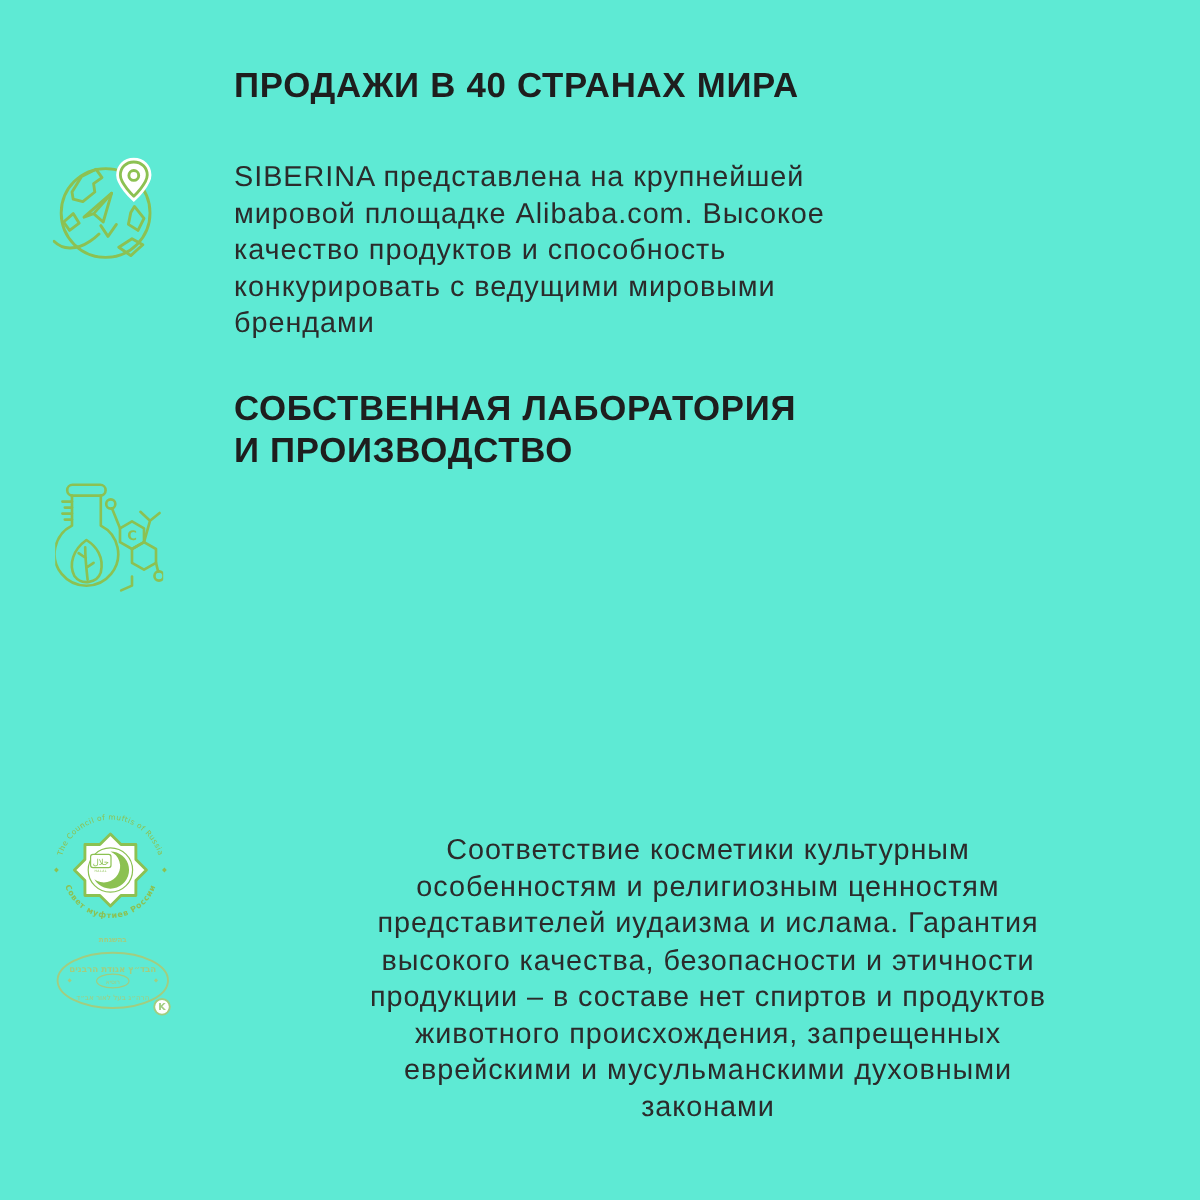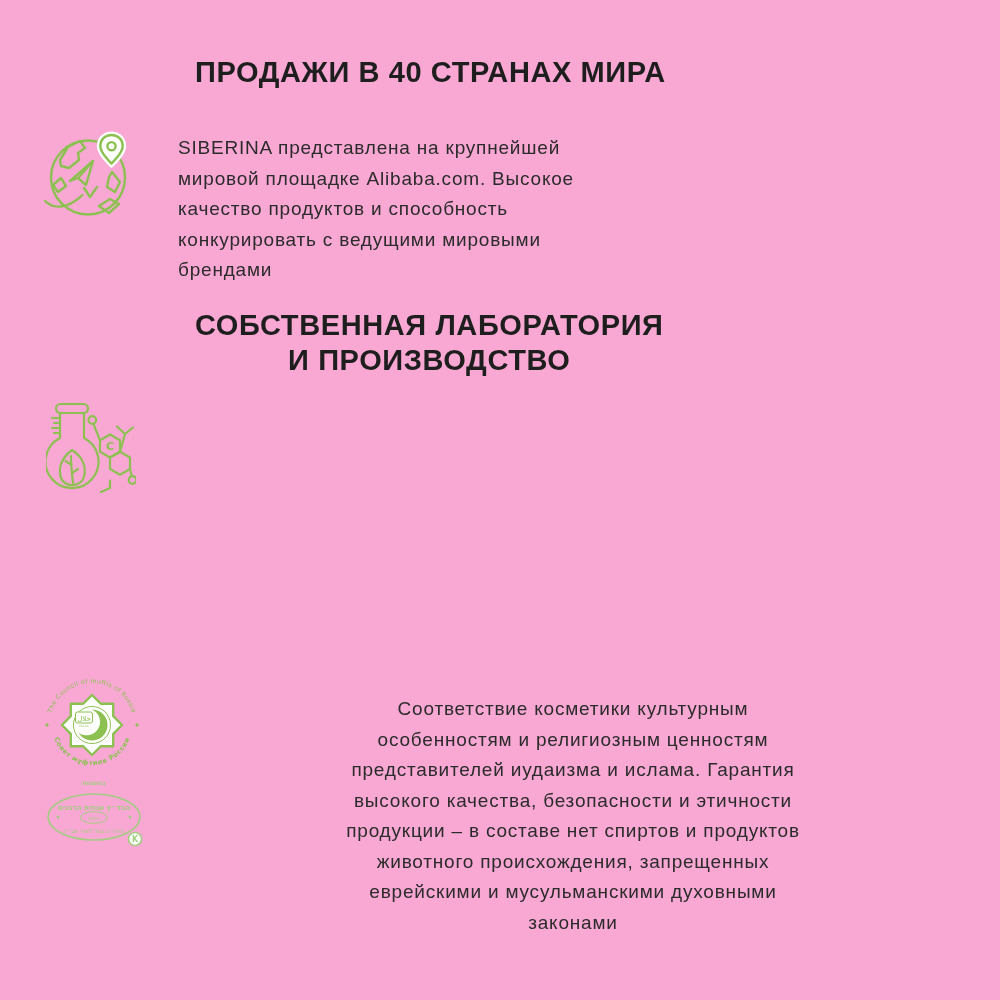--- a/index.html
+++ b/index.html
@@ -1,38 +1,38 @@
 <!DOCTYPE html>
 <html><head>
 <meta charset="utf-8">
 <style>
   html, body { margin: 0; padding: 0; background: #ffffff; }
   .canvas {
     position: relative;
     width: 1000px;
     height: 1000px;
-    background: #f9a8d4;
+    background: #5eead4;
     font-family: "Liberation Sans", sans-serif;
     overflow: hidden;
   }
   .heading {
     position: absolute;
     left: 195px;
     font-weight: 700;
     font-size: 29px;
     line-height: 35px;
     letter-spacing: 0.6px;
     color: #1E1E1E;
     white-space: pre-line;
   }
   .body-text {
     position: absolute;
-    left: 178px;
+    left: 195px;
     width: 790px;
-    font-size: 19px;
+    font-size: 24px;
     line-height: 30.5px;
     letter-spacing: 0.8px;
     color: #2B2B2B;
     white-space: pre-line;
   }
   .icon { position: absolute; }
   svg text { font-family: "DejaVu Sans", sans-serif; }
 </style>
 </head>
 <body>
@@ -59,21 +59,21 @@
       <circle cx="67.5" cy="15.2" r="4.1"></circle>
     </g>
   </svg>
 
   <div class="body-text" style="top:133px;">SIBERINA представлена на крупнейшей
 мировой площадке Alibaba.com. Высокое
 качество продуктов и способность
 конкурировать с ведущими мировыми
 брендами</div>
 
-  <div class="heading" style="top:308px;text-align:center;">СОБСТВЕННАЯ ЛАБОРАТОРИЯ
+  <div class="heading" style="top:324px;">СОБСТВЕННАЯ ЛАБОРАТОРИЯ
 И ПРОИЗВОДСТВО</div>
 
   <svg class="icon" style="left:46px; top:400px;" width="90" height="96" viewBox="0 0 90 96" aria-hidden="true">
     <g stroke="#8CC152" stroke-width="2.2" fill="none" stroke-linecap="round" stroke-linejoin="round">
       <rect x="10" y="4" width="32" height="9" rx="4.5"></rect>
       <path d="M 38,13 L 38,38 A 26.5,26.5 0 1 1 14,38 L 14,13"></path>
       <path d="M 6,18 H 14 M 8,23 H 14 M 6,28 H 14 M 8,33 H 14"></path>
       <path d="M 26,50 C 15,58 11,70 16,80 C 22,88 35,86 38,77 C 41,64 34,55 26,50 Z"></path>
       <path d="M 25,56 C 25,66 26,74 27,83 M 25.5,65 L 19.5,61 M 26,73 L 32,69"></path>
       <polygon points="64,34.5 74,40.25 74,51.75 64,57.5 54,51.75 54,40.25"></polygon>

